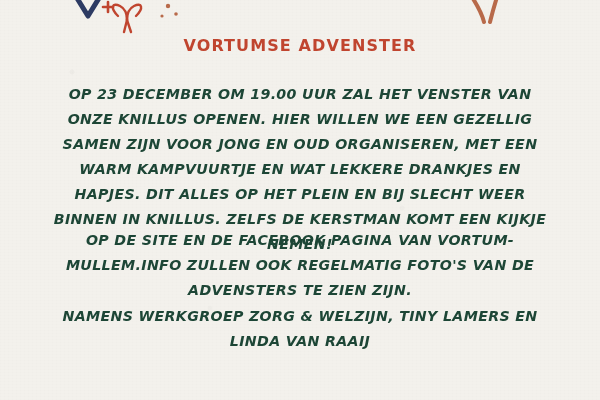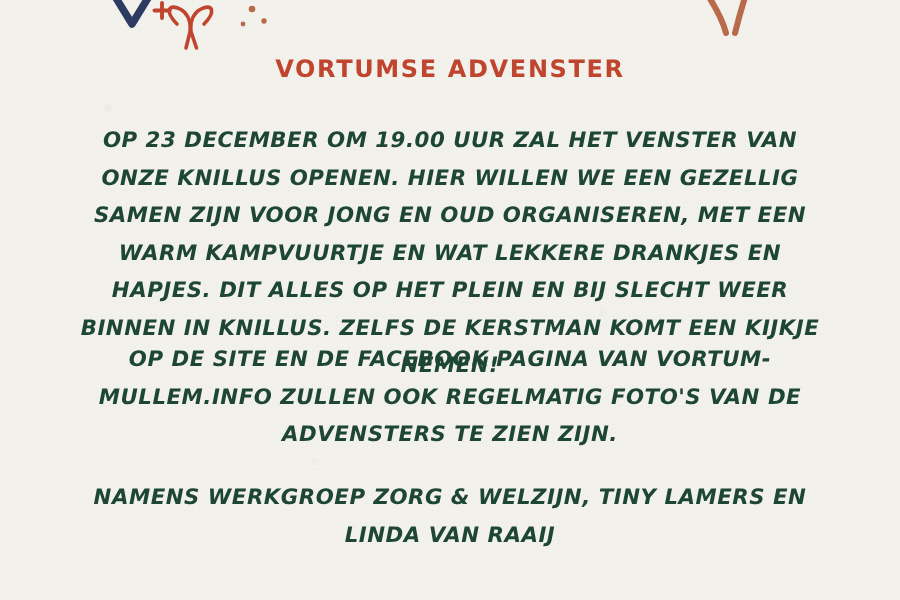--- a/index.html
+++ b/index.html
@@ -65,21 +65,21 @@
     color: #1d4636;
     font-family: "DejaVu Sans", sans-serif;
     font-weight: bold;
     font-size: 14.2px;
     line-height: 25px;
     letter-spacing: 0.35px;
     font-style: italic;
   }
   .para-1 { top: 82px; }
   .para-2 { top: 228px; }
-  .para-3 { top: 320px; }
+  .para-3 { top: 304px; }
 </style>
 </head>
 <body>
 
 <div class="poster">
 
   <div class="grain"></div>
 
   <div class="ornaments">
     <svg width="600" height="46" viewBox="0 0 600 46" xmlns="http://www.w3.org/2000/svg">

